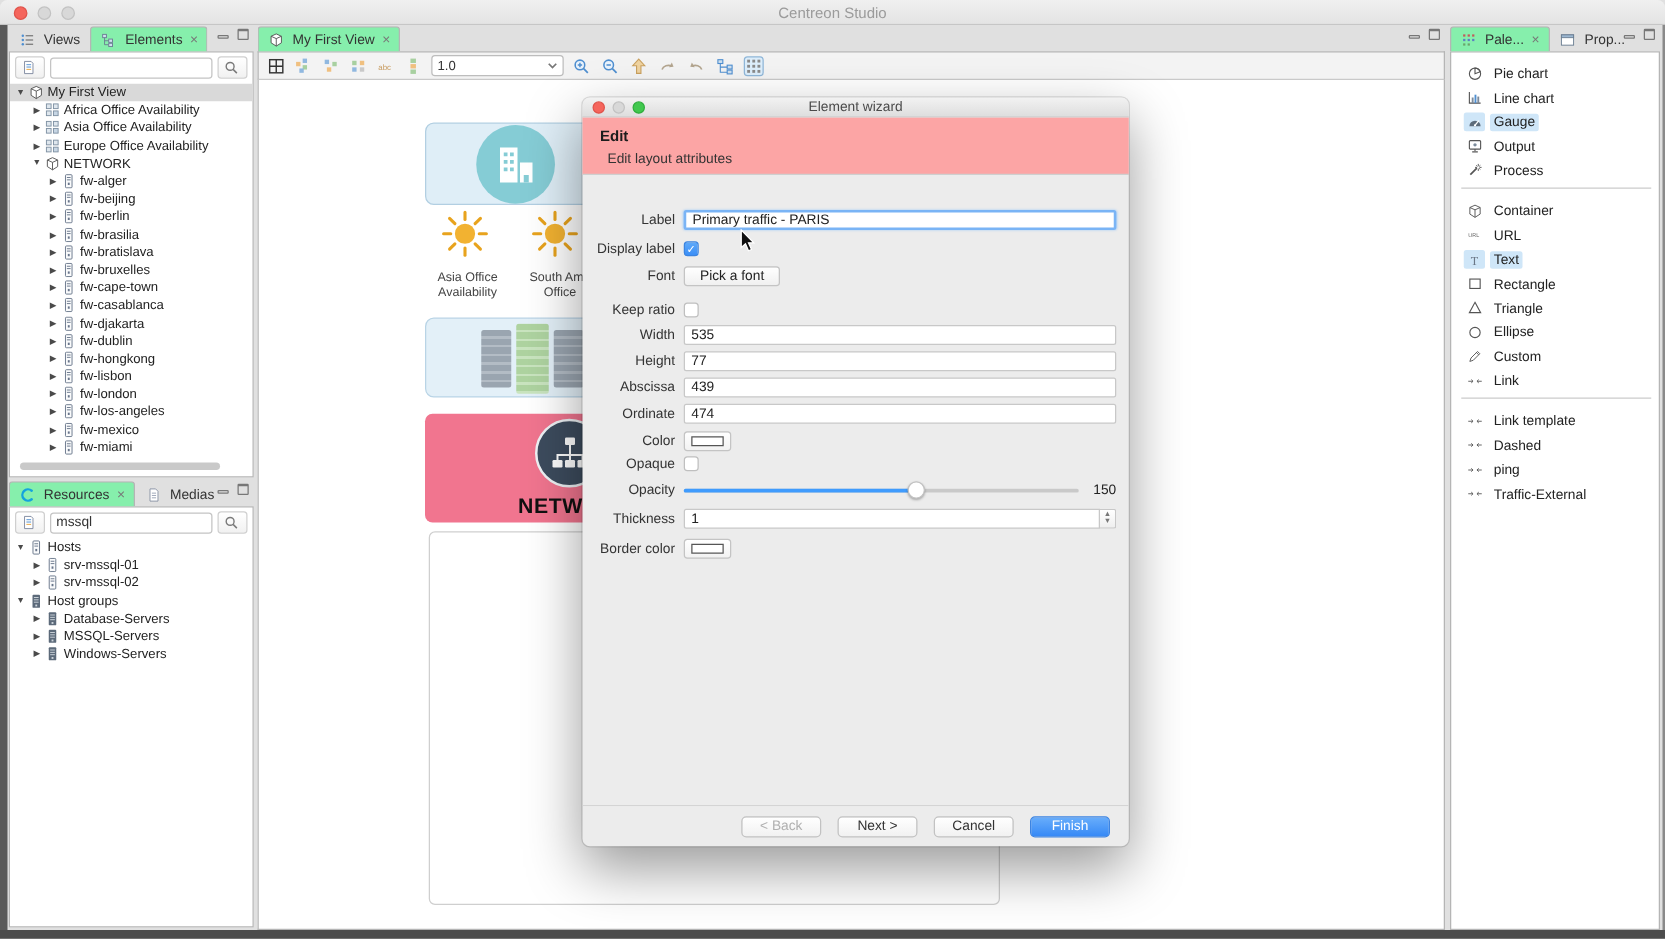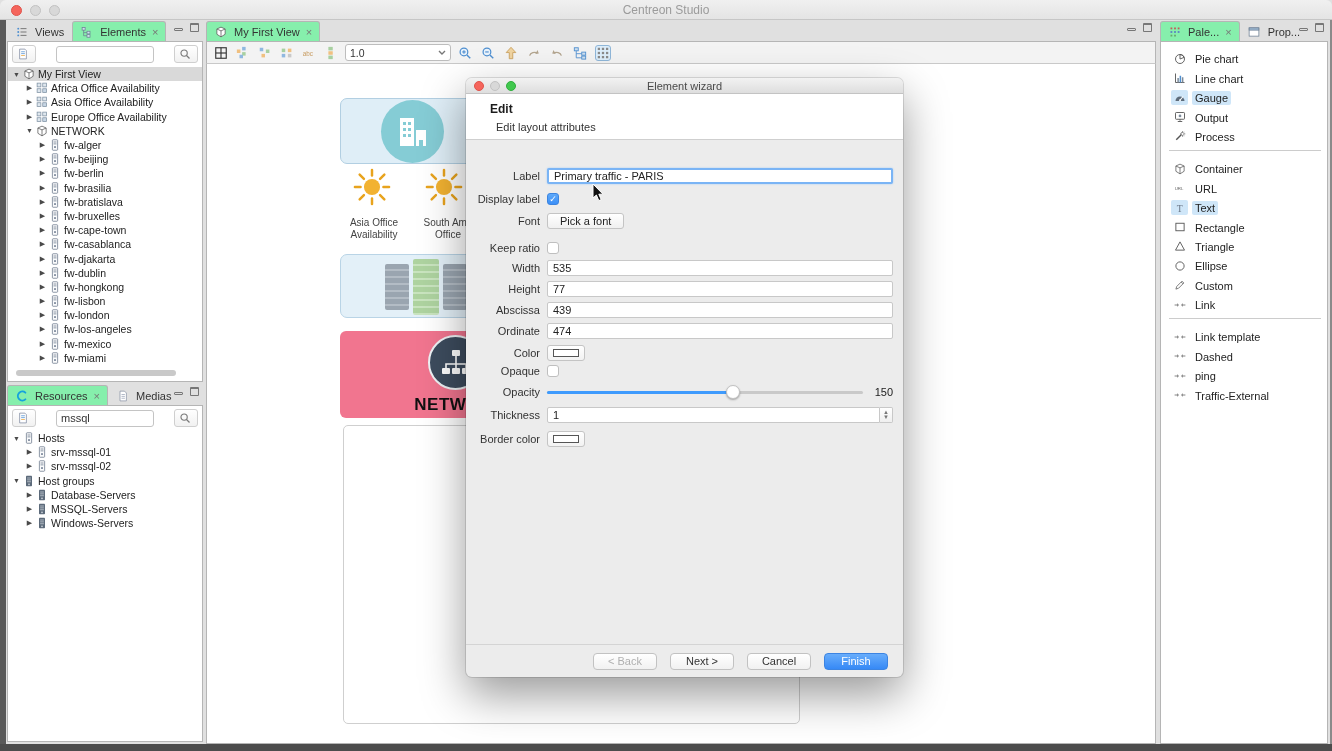--- a/index.html
+++ b/index.html
@@ -26,21 +26,21 @@
   .tabrow { position:relative; height:21px; display:flex; align-items:flex-end; }
   .tab { display:flex; align-items:center; gap:4px; height:20px; padding:0 7px;
     font-size:11px; color:#333; border:1px solid transparent; border-bottom:none;
     border-radius:3px 3px 0 0; white-space:nowrap; }
   .tab.active { background:#86efac; border-color:#b5b5b5; position:relative; z-index:2;text-align:center; }
   .tab .x { color:#777; font-size:11px; margin-left:2px; }
   .minmax { position:absolute; right:4px; top:3px; display:flex; gap:7px; align-items:center; }
   .wmin { width:9px; height:3px; border:1px solid #777; border-radius:1px; margin-top:4px; }
   .wmax { width:9px; height:9px; border:1px solid #777; border-top:2px solid #777; border-radius:1px; }
   .pcontent { position:absolute; left:0; right:0; bottom:0; background:#fff; border:1px solid #b5b5b5; }
-  .ptoolbar { display:flex; align-items:center; gap:20px; padding:3px 4px; }
+  .ptoolbar { display:flex; align-items:center; gap:4px; padding:3px 4px; }
   .tbbtn { width:24px; height:18px; border:1px solid #cfcfcf; border-radius:3px;
     background:linear-gradient(#fff,#f1f1f1); display:flex; align-items:center; justify-content:center; }
   .searchin { flex:1; height:17px; border:1px solid #c4c4c4; border-radius:3px; font-size:11px;
     padding:0 4px; color:#333; font-family:"Liberation Sans", sans-serif; min-width:10px; }
 
   
   .tree { font-size:10.5px; color:#222; margin-top:1px; }
   .trow { display:flex; align-items:center; height:14.2px; white-space:nowrap; }
   .trow.sel { background:#d9d9d9; }
   .exp { width:11px; font-size:7px; color:#4a4a4a; text-align:center; flex:none; }
@@ -82,21 +82,21 @@
   #card-tall { left:136px; top:361px; width:457px; height:299px; background:#fff; border:1px solid #cfcfcf; border-radius:5px; }
 
   
   #dialog { position:absolute; left:466px; top:78px; width:437px; height:599px; z-index:50;
     background:#ececec; border-radius:6px; box-shadow:0 18px 45px rgba(0,0,0,.4), 0 0 0 1px rgba(0,0,0,.12); }
   #dlg-titlebar { height:16px; background:linear-gradient(#f2f2f2,#dedede); border-bottom:1px solid #c3c3c3;
     border-radius:6px 6px 0 0; position:relative; }
   #dlg-titlebar .dtitle { position:absolute; left:0; right:0; top:2px; text-align:center; font-size:11px; color:#4a4a4a; }
   #dlg-titlebar .tlights { left:8px; top:3px; gap:6px; }
   #dlg-titlebar .tlight { width:10px; height:10px; }
-  #dlg-header { height:46px; background:#ffffff; border-bottom:1px solid #cfcfcf; padding:8px 0 0 24px; }
+  #dlg-header { height:46px; background:#fca5a5; border-bottom:1px solid #cfcfcf; padding:8px 0 0 14px; }
   #dlg-header .h1 { font-size:12px; font-weight:bold; color:#1c1c1c; }
   #dlg-header .h2 { font-size:11px; color:#333; margin:5px 0 0 6px; }
   #dlg-form { padding:0 10px 0 0; }
   .frow { display:flex; align-items:center; height:16px; }
   .flabel { width:74px; text-align:right; font-size:11px; color:#333; margin-right:7px; flex:none; white-space:nowrap; }
   .tin { flex:1; height:16px; border:1px solid #c8c8c8; border-radius:2px; background:#fff;
     font-size:11px; color:#222; padding:0 5px; font-family:"Liberation Sans", sans-serif; }
   .tin.f { border:2px solid #7ab4f5; box-shadow:0 0 2px #9cc8f7; }
   .cbx { width:12px; height:12px; border:1px solid #bfbfbf; border-radius:3px; background:#fff;
     display:inline-flex; align-items:center; justify-content:center; }

